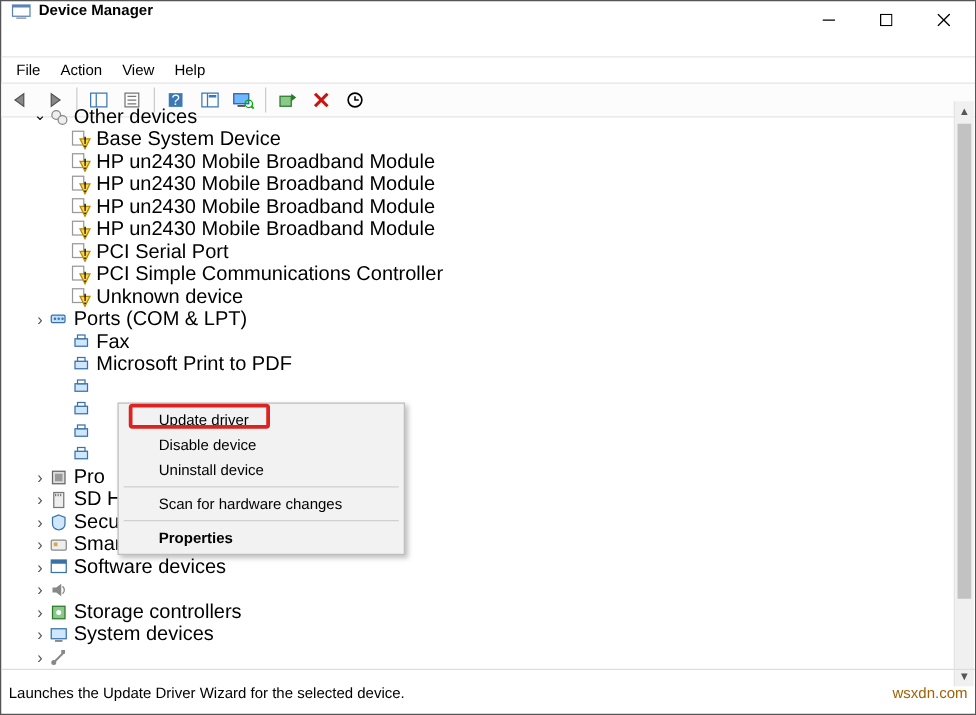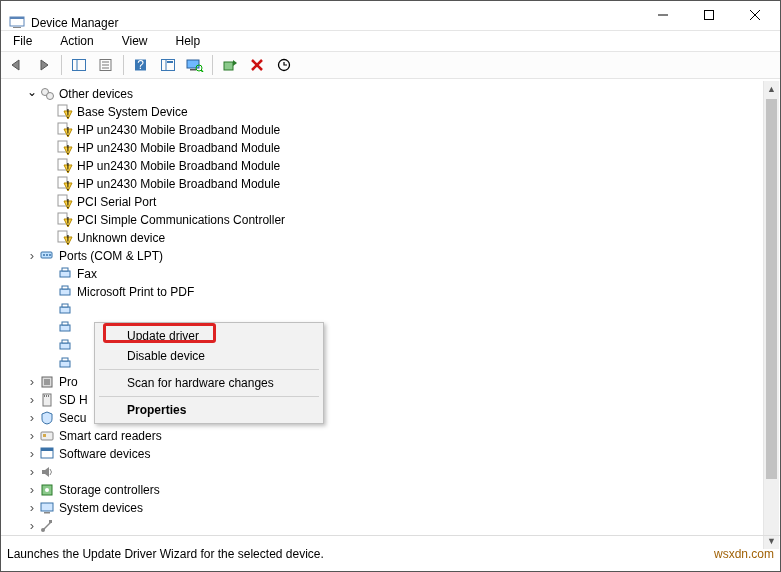--- a/index.html
+++ b/index.html
@@ -1,38 +1,38 @@
 <!DOCTYPE html>
 <html><head>
 <meta charset="utf-8">
 <style>
 * { margin: 0; padding: 0; box-sizing: border-box; font-family: "Segoe UI", Tahoma, sans-serif; font-size: 12px; }
 body { background: #fff; width: 781px; height: 572px; overflow: hidden; position: relative; border: 1px solid #555; }
-.titlebar { height: 30px; display: flex; align-items: flex-end; padding: 0 2px 0 8px; border-bottom: 1px solid #e5e5e5; }
+.titlebar { height: 45px; display: flex; align-items: flex-start; padding: 0 2px 0 8px; border-bottom: 1px solid #e5e5e5; font-weight: bold; }
 .titlebar .icon { width: 16px; height: 16px; margin-right: 6px; display: flex; align-items: center; justify-content: center; }
 .titlebar .title { flex: 1; font-size: 12px; }
 .titlebar .winbtn { width: 46px; height: 30px; display: flex; align-items: center; justify-content: center; }
-.menubar { height: 20px; display: flex; align-items: center; padding: 0 4px; gap: 12px; }
+.menubar { height: 20px; display: flex; align-items: center; padding: 0 4px; gap: 0; }
 .menubar .menuitem { padding: 2px 8px; }
 .toolbar { height: 28px; display: flex; align-items: center; border-top: 1px solid #e5e5e5; border-bottom: 1px solid #e5e5e5; padding: 0 4px; gap: 3px; background: #fcfcfc; }
 .toolbar .tbtn { width: 24px; height: 24px; display: flex; align-items: center; justify-content: center; }
 .toolbar .sep { width: 1px; height: 20px; background: #ccc; margin: 0 2px; }
 .tree { position: absolute; top: 80px; bottom: 22px; left: 0; right: 0; overflow: hidden; padding: 4px 0; }
 .scrollbar { position: absolute; right: 1px; top: 80px; bottom: 22px; width: 16px; background: #f0f0f0; border-left: 1px solid #e5e5e5; }
 .scrollbar .thumb { background: #c2c2c2; position: absolute; left: 2px; right: 2px; top: 18px; height: 380px; }
 .scrollbar .arrow { position: absolute; left: 0; right: 0; height: 16px; display: flex; align-items: center; justify-content: center; color: #555; font-size: 9px; }
 .scrollbar .arrow.up { top: 0; }
 .scrollbar .arrow.down { bottom: 0; }
 .row { display: flex; align-items: center; height: 18px; white-space: nowrap; }
 .chev { width: 14px; display: inline-flex; align-items: center; justify-content: center; font-size: 10px; color: #555; transform-origin: center; }
 .chev.open::before { content: "⌄"; font-size: 12px; position: relative; top: -2px; color: #000; }
 .chev.closed::before { content: "›"; font-size: 13px; position: relative; top: -1px; }
 .spacer { display: inline-block; }
 .nicon { width: 16px; height: 16px; margin-right: 4px; display: inline-flex; align-items: center; justify-content: center; }
-.label { font-size: 12px; }
+.label { font-size: 16px; }
 .ctxmenu { position: absolute; background: #f2f2f2; border: 1px solid #bfbfbf; box-shadow: 2px 2px 4px rgba(0,0,0,.25); padding: 3px 2px; width: 230px; }
 .ctxmenu .mi { padding: 3px 22px 3px 30px; font-size: 12px; }
 .ctxmenu .msep { height: 1px; background: #d0d0d0; margin: 3px 2px; }
 .ctxmenu .mi.bold { font-weight: bold; }
 .highlight-box { position: absolute; border: 3px solid #d22; border-radius: 3px; pointer-events: none; }
 .statusbar { position: absolute; bottom: 0; left: 0; right: 0; height: 36px; border-top: 1px solid #ddd; display: flex; align-items: center; padding: 0 6px; font-size: 11px; justify-content: space-between; }
 .statusbar .right { color: #a16207; }
 svg { display: block; }
 </style>
 </head>
@@ -417,20 +417,21 @@
 
 <div class="scrollbar">
   <div class="arrow up">▲</div>
   <div class="thumb"></div>
   <div class="arrow down">▼</div>
 </div>
 
 <div class="ctxmenu" style="left:93px; top:321px;">
   <div class="mi">Update driver</div>
   <div class="mi">Disable device</div>
+  <div class="mi">Uninstall device</div>
   <div class="msep"></div>
   <div class="mi">Scan for hardware changes</div>
   <div class="msep"></div>
   <div class="mi bold">Properties</div>
 </div>
 
 <div class="highlight-box" style="left:102px; top:322px; width:113px; height:20px;"></div>
 
 <div class="statusbar">
   <span>Launches the Update Driver Wizard for the selected device.</span>

